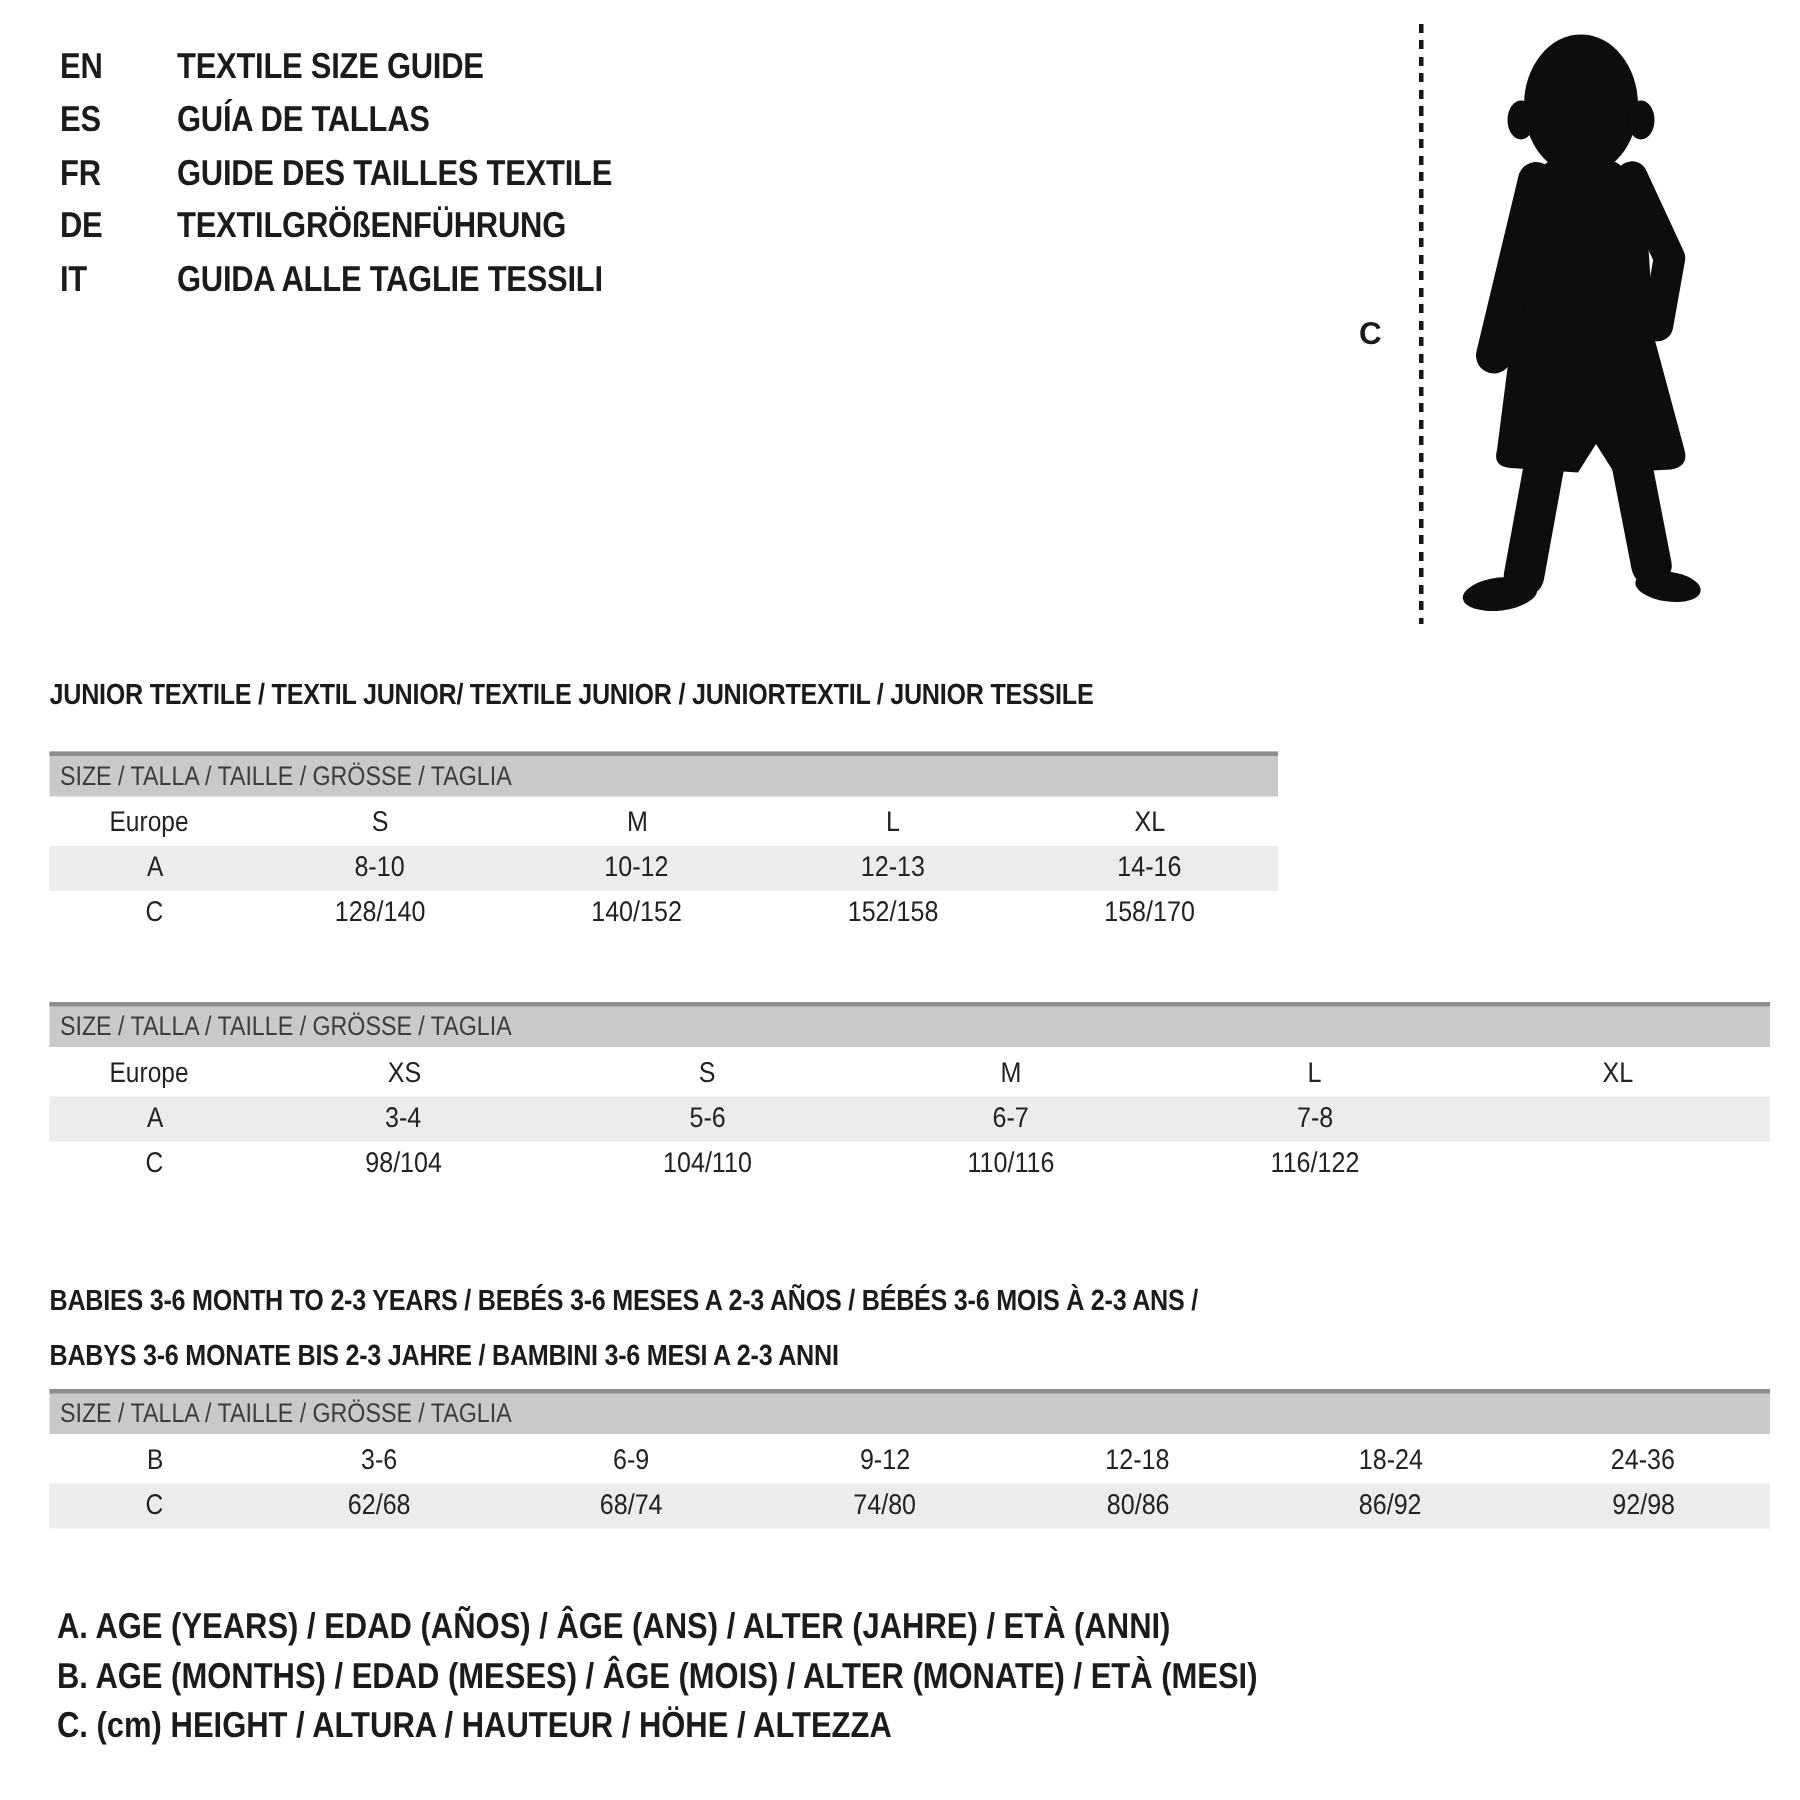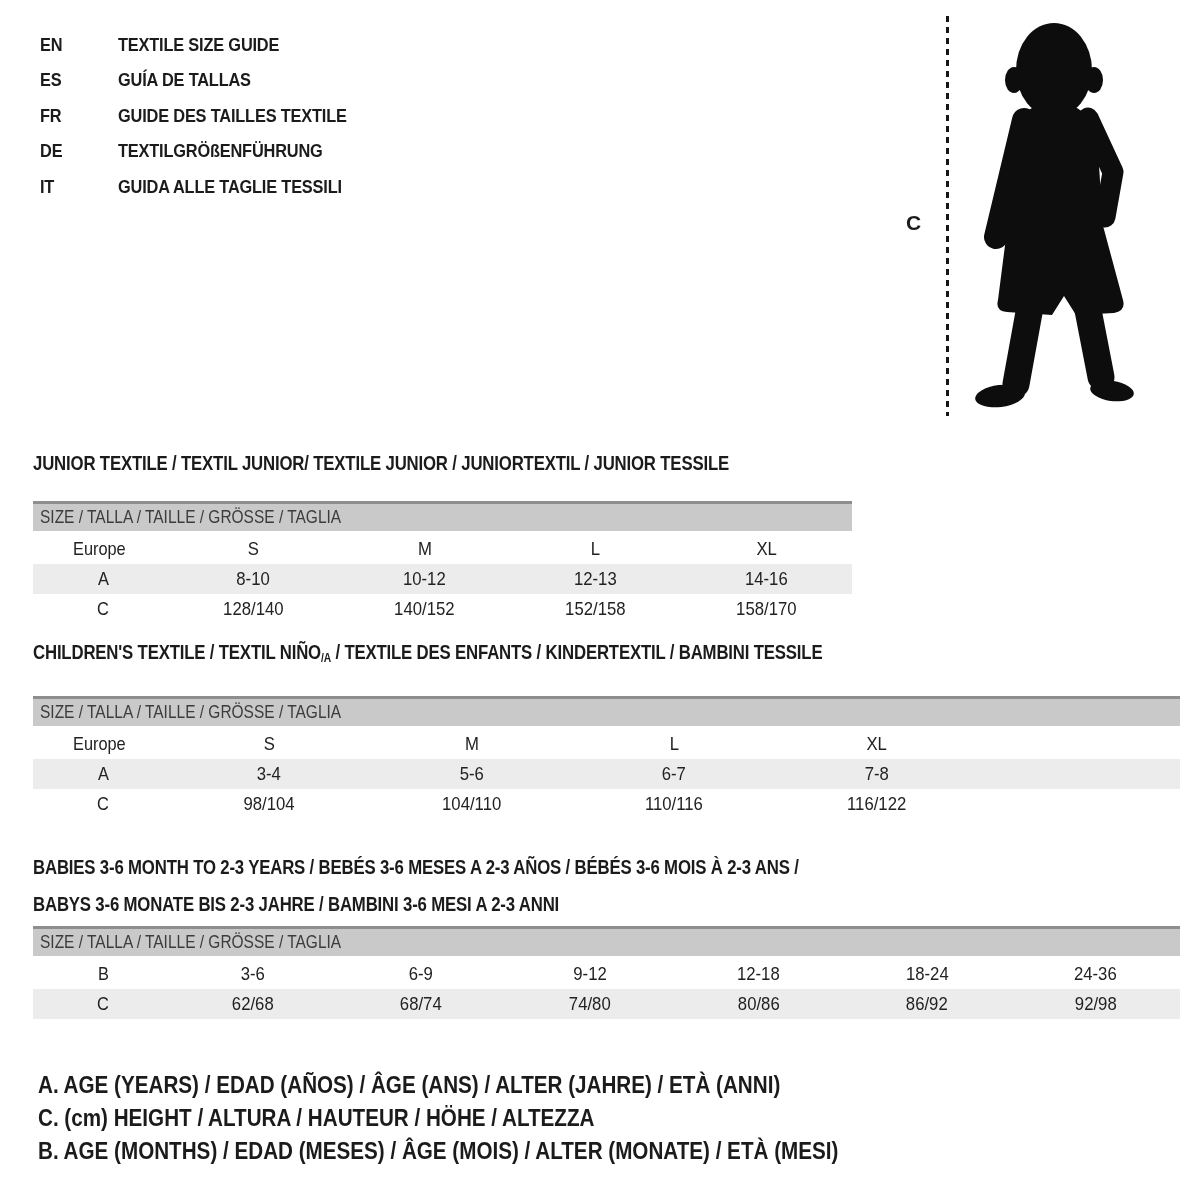--- a/index.html
+++ b/index.html
@@ -6,21 +6,21 @@
   .canvas{
     position:relative;width:1200px;height:1200px;background:#ffffff;
     font-family:"Liberation Sans",sans-serif;color:#1b1b1b;overflow:hidden;
   }
   
   .cx{display:inline-block;transform:scaleX(.86);transform-origin:0 50%;white-space:nowrap;}
   .cxc{display:inline-block;transform:scaleX(.88);transform-origin:50% 50%;white-space:nowrap;}
 
   
   .lang-block{position:absolute;left:40px;top:27px;}
-  .lang-row{display:flex;height:35.5px;align-items:center;font-weight:700;font-size:19px;letter-spacing:-.2px;}
+  .lang-row{display:flex;height:35.5px;align-items:center;font-weight:700;font-size:24px;letter-spacing:-.2px;}
   .lang-code{width:78px;}
 
   
   .measure-line{position:absolute;left:946px;top:16px;width:3px;height:400px;
     background:repeating-linear-gradient(to bottom,#161616 0 6px,transparent 6px 11px);}
   .measure-label{position:absolute;left:906px;top:211px;font-size:21px;font-weight:700;}
   .silhouette{position:absolute;left:962px;top:12px;}
 
   
   .table-block{position:absolute;font-size:19px;}
@@ -112,28 +112,26 @@
     <div class="grid cols4">
       <span class="cell lbl"><span class="cx">C</span></span>
       <span class="cell"><span class="cxc">128/140</span></span>
       <span class="cell"><span class="cxc">140/152</span></span>
       <span class="cell"><span class="cxc">152/158</span></span>
       <span class="cell"><span class="cxc">158/170</span></span>
     </div>
   </section>
 
   <section class="table-block" style="left:33px;top:641px;width:1147px;">
-    <h2 class="section-title">
-      <span class="cx"><span>CHILDREN'S TEXTILE / TEXTIL NIÑO</span><span class="ttl-sub">/A</span><span> / TEXTILE DES ENFANTS / KINDERTEXTIL / BAMBINI TESSILE</span></span>
-    </h2>
     <div class="size-bar">
       <span class="cx">SIZE / TALLA / TAILLE / GRÖSSE / TAGLIA</span>
     </div>
     <div class="grid cols5">
       <span class="cell lbl"><span class="cx">Europe</span></span>
+      <span class="cell"><span class="cxc">XS</span></span>
       <span class="cell"><span class="cxc">S</span></span>
       <span class="cell"><span class="cxc">M</span></span>
       <span class="cell"><span class="cxc">L</span></span>
       <span class="cell"><span class="cxc">XL</span></span>
     </div>
     <div class="grid cols5 shaded">
       <span class="cell lbl"><span class="cx">A</span></span>
       <span class="cell"><span class="cxc">3-4</span></span>
       <span class="cell"><span class="cxc">5-6</span></span>
       <span class="cell"><span class="cxc">6-7</span></span>
@@ -171,17 +169,17 @@
       <span class="cell"><span class="cxc">68/74</span></span>
       <span class="cell"><span class="cxc">74/80</span></span>
       <span class="cell"><span class="cxc">80/86</span></span>
       <span class="cell"><span class="cxc">86/92</span></span>
       <span class="cell"><span class="cxc">92/98</span></span>
     </div>
   </section>
 
   <section class="legend">
     <div class="legend-row"><span class="cx">A. AGE (YEARS) / EDAD (AÑOS) / ÂGE (ANS) / ALTER (JAHRE) / ETÀ (ANNI)</span></div>
+    <div class="legend-row"><span class="cx">B. AGE (MONTHS) / EDAD (MESES) / ÂGE (MOIS) / ALTER (MONATE) / ETÀ (MESI)</span></div>
     <div class="legend-row"><span class="cx">C. (cm) HEIGHT / ALTURA / HAUTEUR / HÖHE / ALTEZZA</span></div>
-    <div class="legend-row"><span class="cx">B. AGE (MONTHS) / EDAD (MESES) / ÂGE (MOIS) / ALTER (MONATE) / ETÀ (MESI)</span></div>
   </section>
 
 </div>
 
 </body></html>

